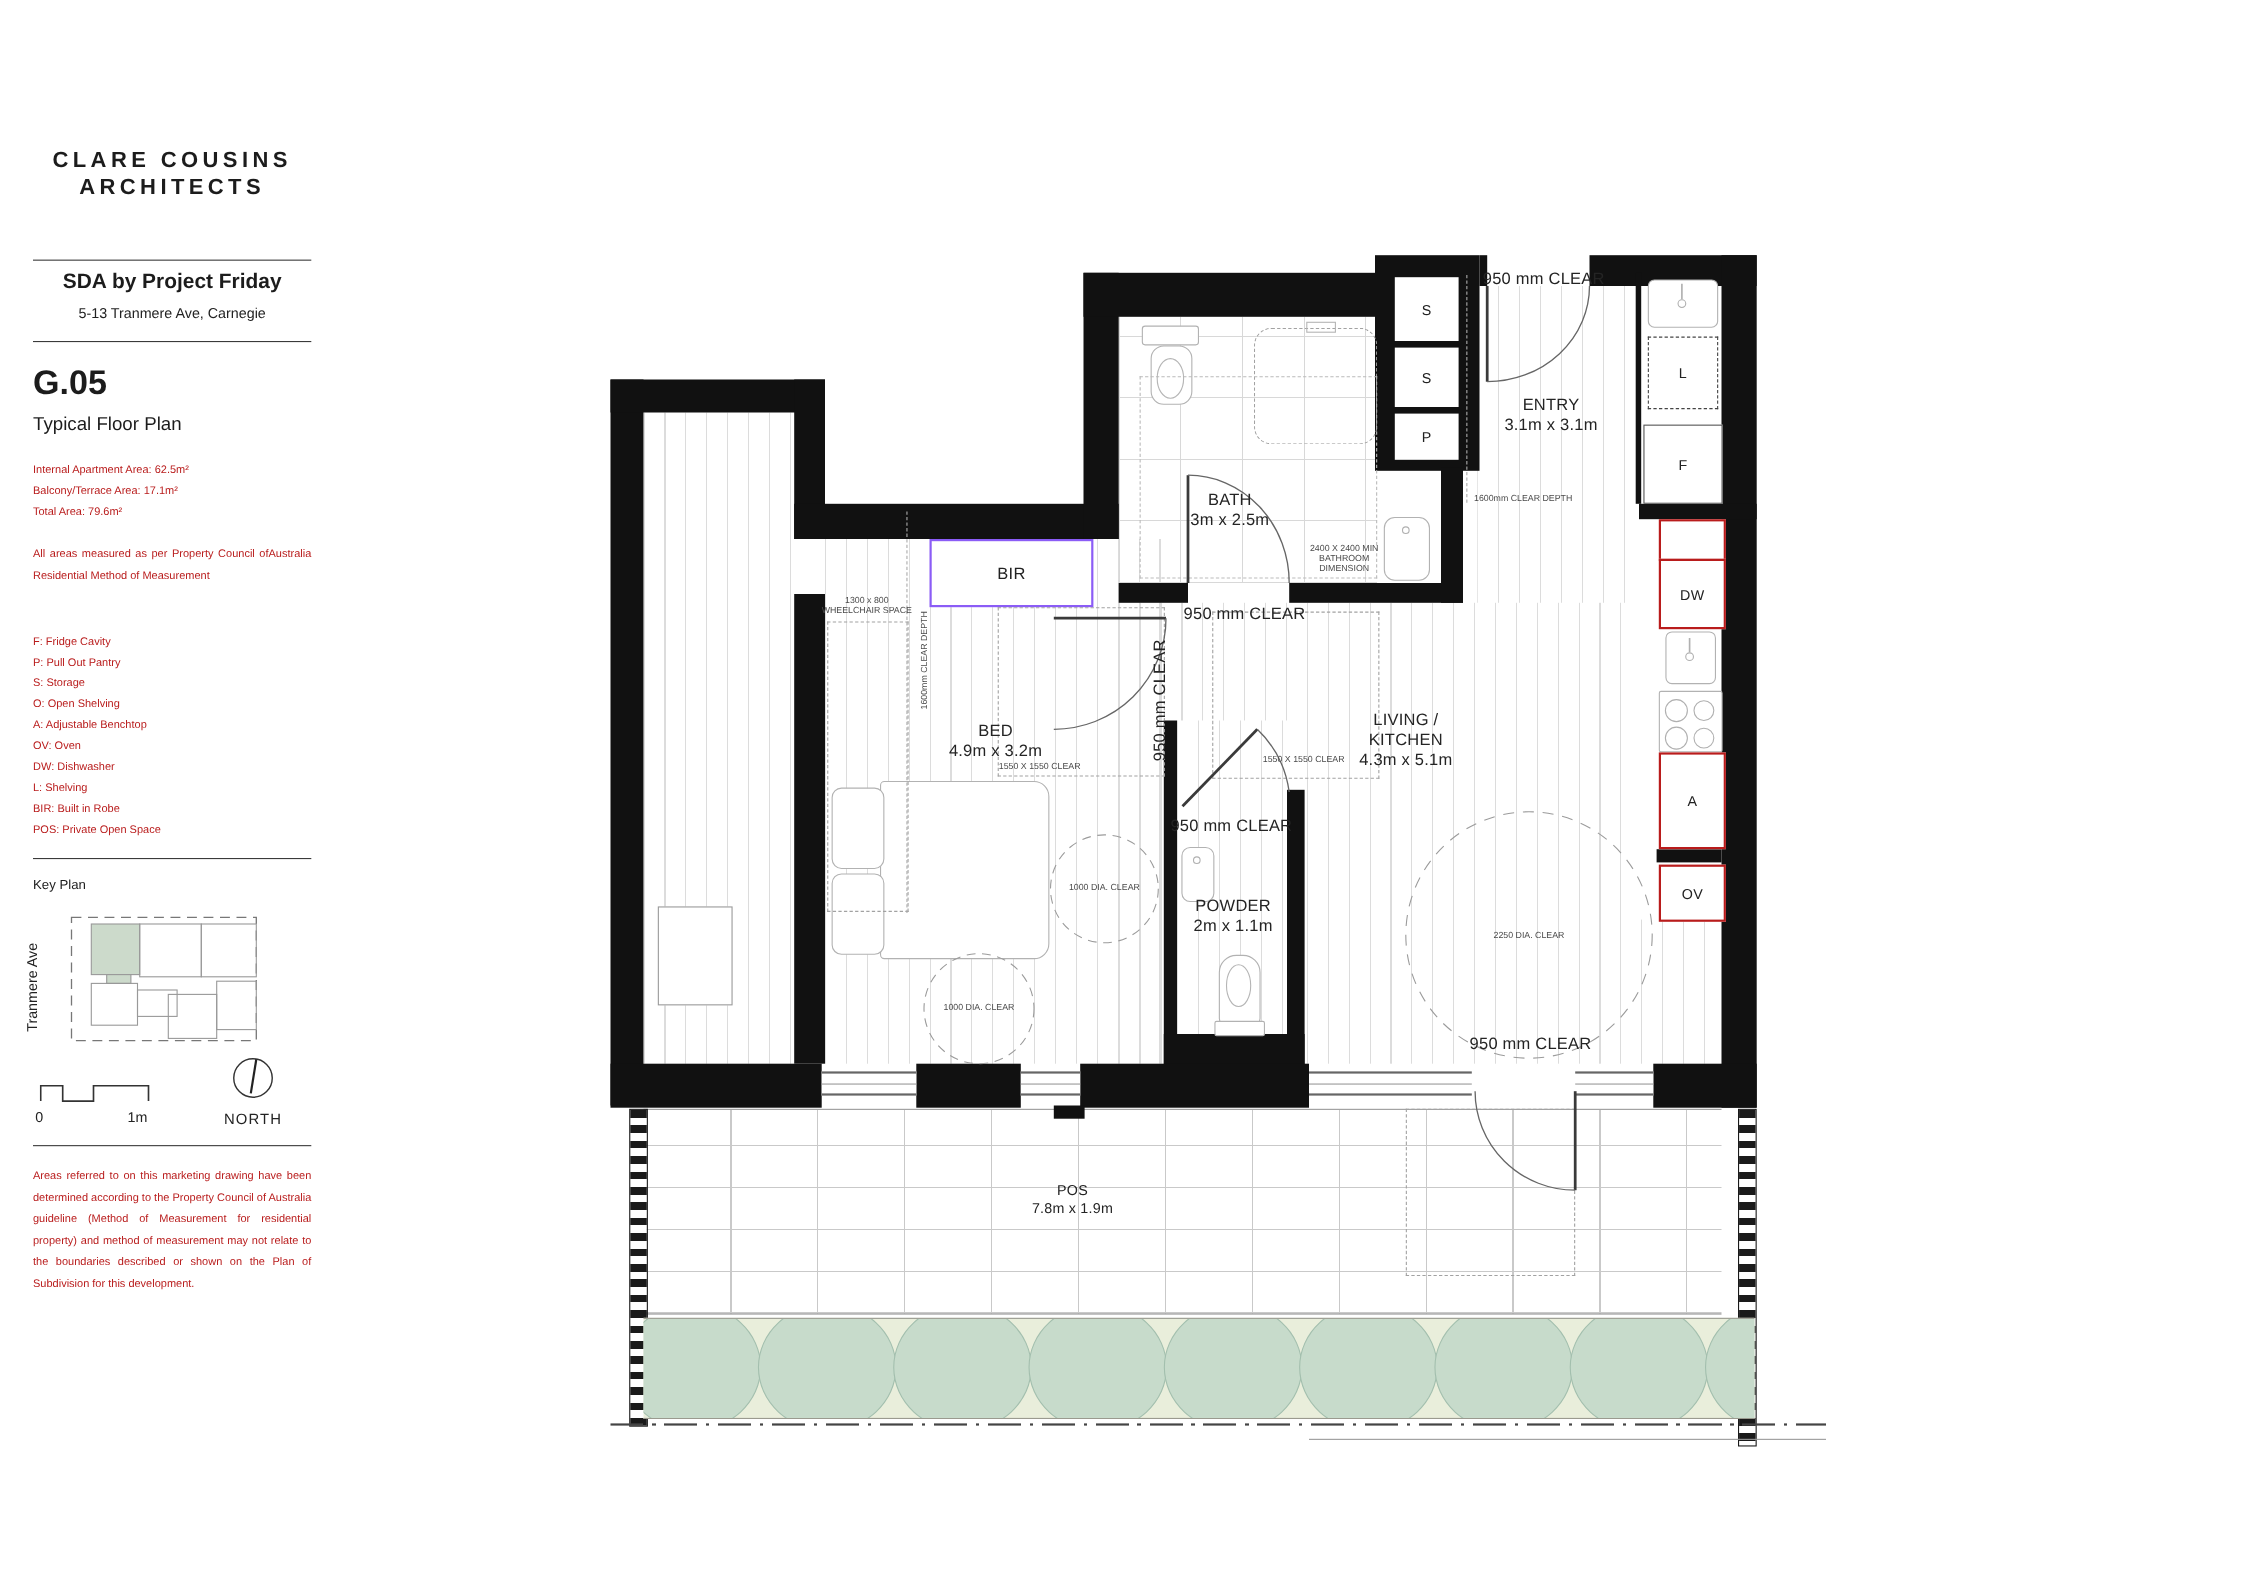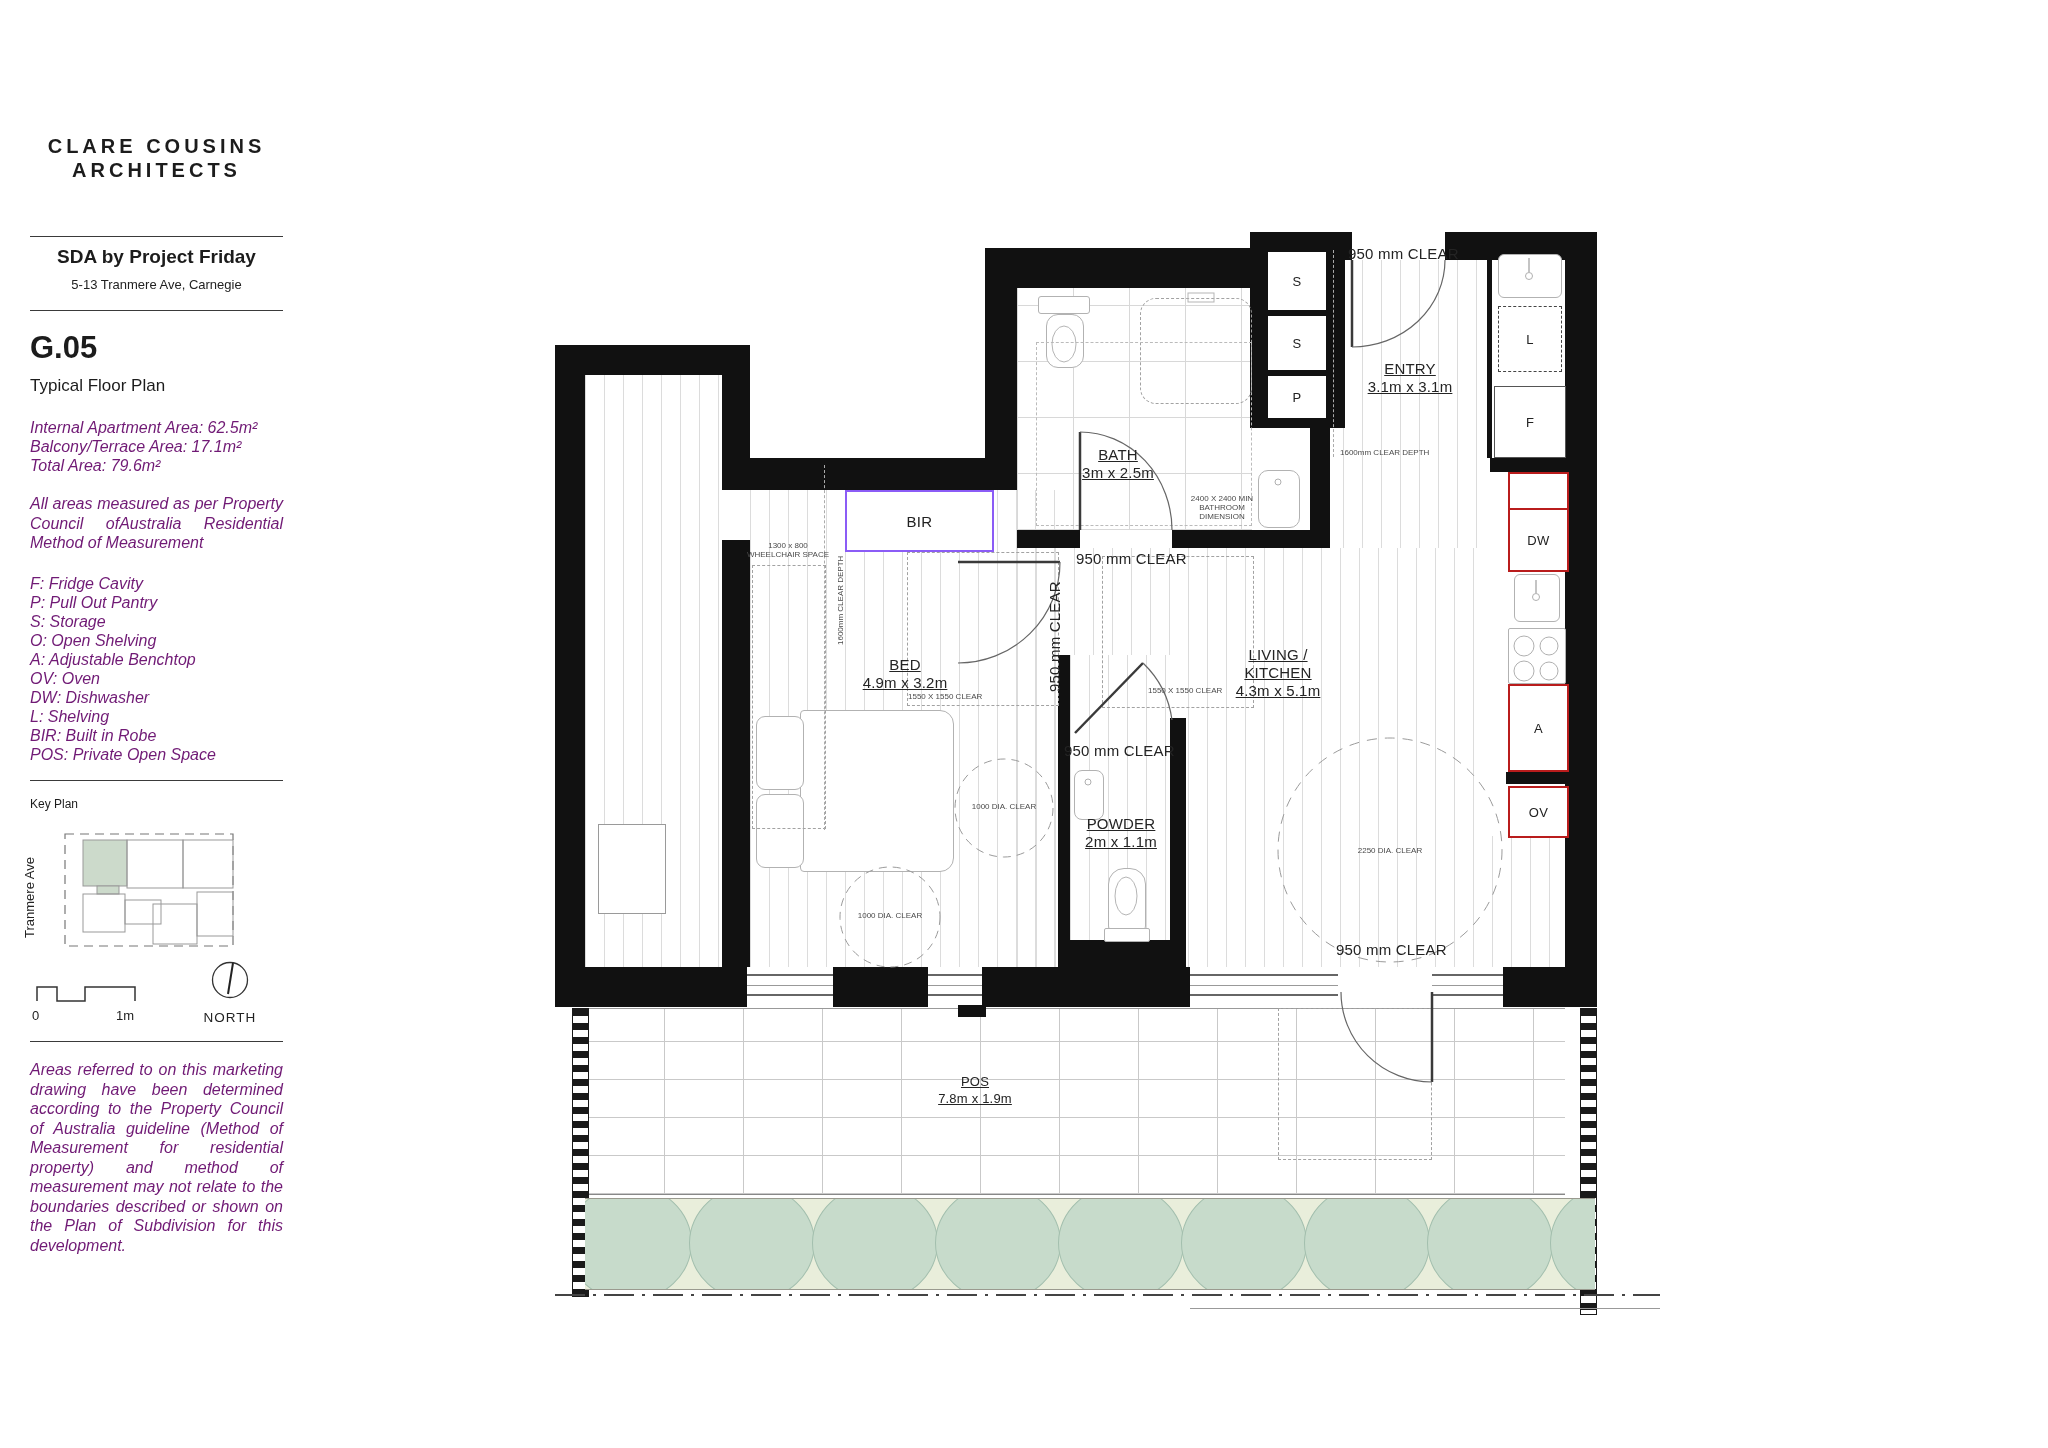--- a/index.html
+++ b/index.html
@@ -23,31 +23,31 @@
   .dashdot{position:absolute;height:2px;background:repeating-linear-gradient(90deg,#444 0 30px,transparent 30px 38px,#444 38px 41px,transparent 41px 49px);}
   
   .fx{position:absolute;background:#fff;border:1.5px solid #b2b2b2;border-radius:6px;}
   .app{position:absolute;background:#fff;border:2px solid #b91c1c;display:flex;align-items:center;justify-content:center;
        font-size:13px;color:#222;letter-spacing:.3px;}
   .noborder{border:none;}
   .dashbox{position:absolute;border:1px dashed #a2a2a2;}
   .dashline{position:absolute;width:0;border-left:1px dashed #ababab;}
   
   .lbl{position:absolute;font-size:15px;color:#242424;white-space:nowrap;letter-spacing:.2px;}
-  .ctr{transform:translateX(-50%);text-align:right;text-decoration:underline;}
+  .ctr{transform:translateX(-50%);text-align:right;}
   .tiny{position:absolute;font-size:8px;color:#4a4a4a;white-space:nowrap;}
   .tctr{transform:translateX(-50%);text-align:center;}
   .vtext{writing-mode:vertical-rl;transform:rotate(180deg);}
   .hr{position:absolute;height:1px;background:#3a3a3a;width:253px;left:30px;}
   .brand{position:absolute;left:30px;width:253px;text-align:center;font-weight:bold;font-size:20px;letter-spacing:4px;color:#1c1c1c;}
   .ptitle{position:absolute;left:30px;width:253px;text-align:center;font-weight:bold;font-size:19px;color:#1c1c1c;}
   .paddr{position:absolute;left:30px;width:253px;text-align:center;font-size:13px;color:#222;}
   .unit{position:absolute;left:30px;font-size:31px;font-weight:600;color:#1c1c1c;}
   .ptype{position:absolute;left:30px;font-size:17px;color:#1c1c1c;}
-  .s13{position:absolute;left:30px;width:253px;font-size:16px;line-height:19.5px;color:#701a75;font-style:italic;}
+  .s13{position:absolute;left:30px;width:253px;font-size:10px;line-height:19.5px;color:#b91c1c;}
   .just{text-align:justify;}
   .kph{position:absolute;left:30px;font-size:12px;color:#1c1c1c;}
   .garden{position:absolute;background:#e9eedb;border-top:1px solid #9a9a8f;border-bottom:1px solid #9a9a8f;overflow:hidden;}
   .tree{position:absolute;width:124px;height:114px;border-radius:50%;background:#c7dbcb;border:1px solid #a3bfae;}
   svg{position:absolute;}
 </style>
 </head>
 <body>
 
 <div class="page">

